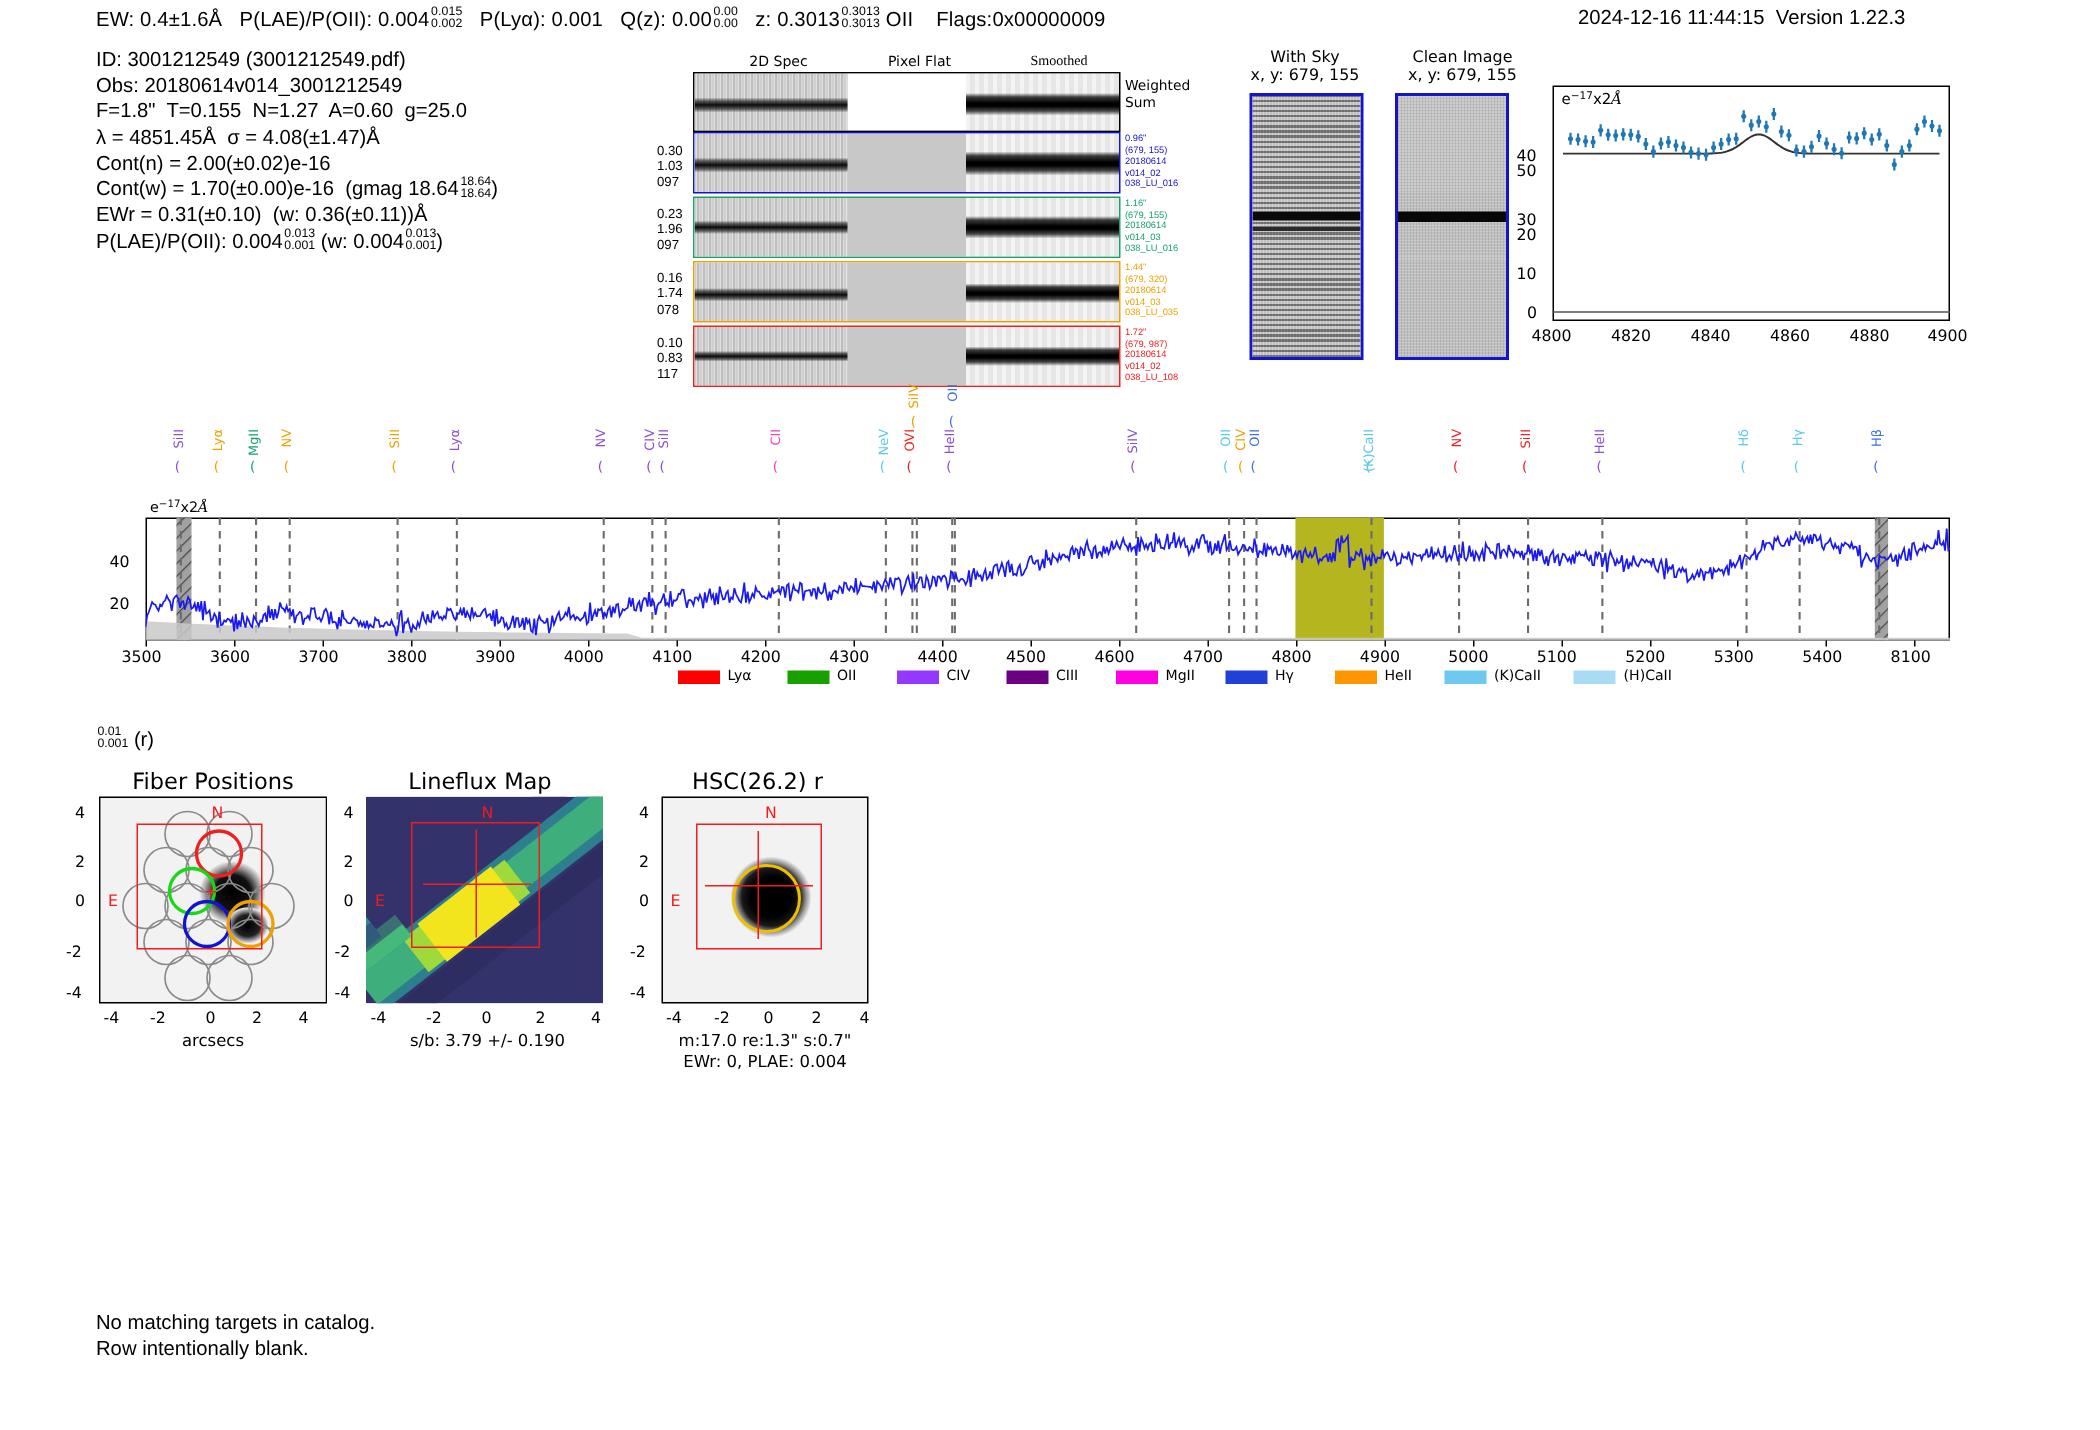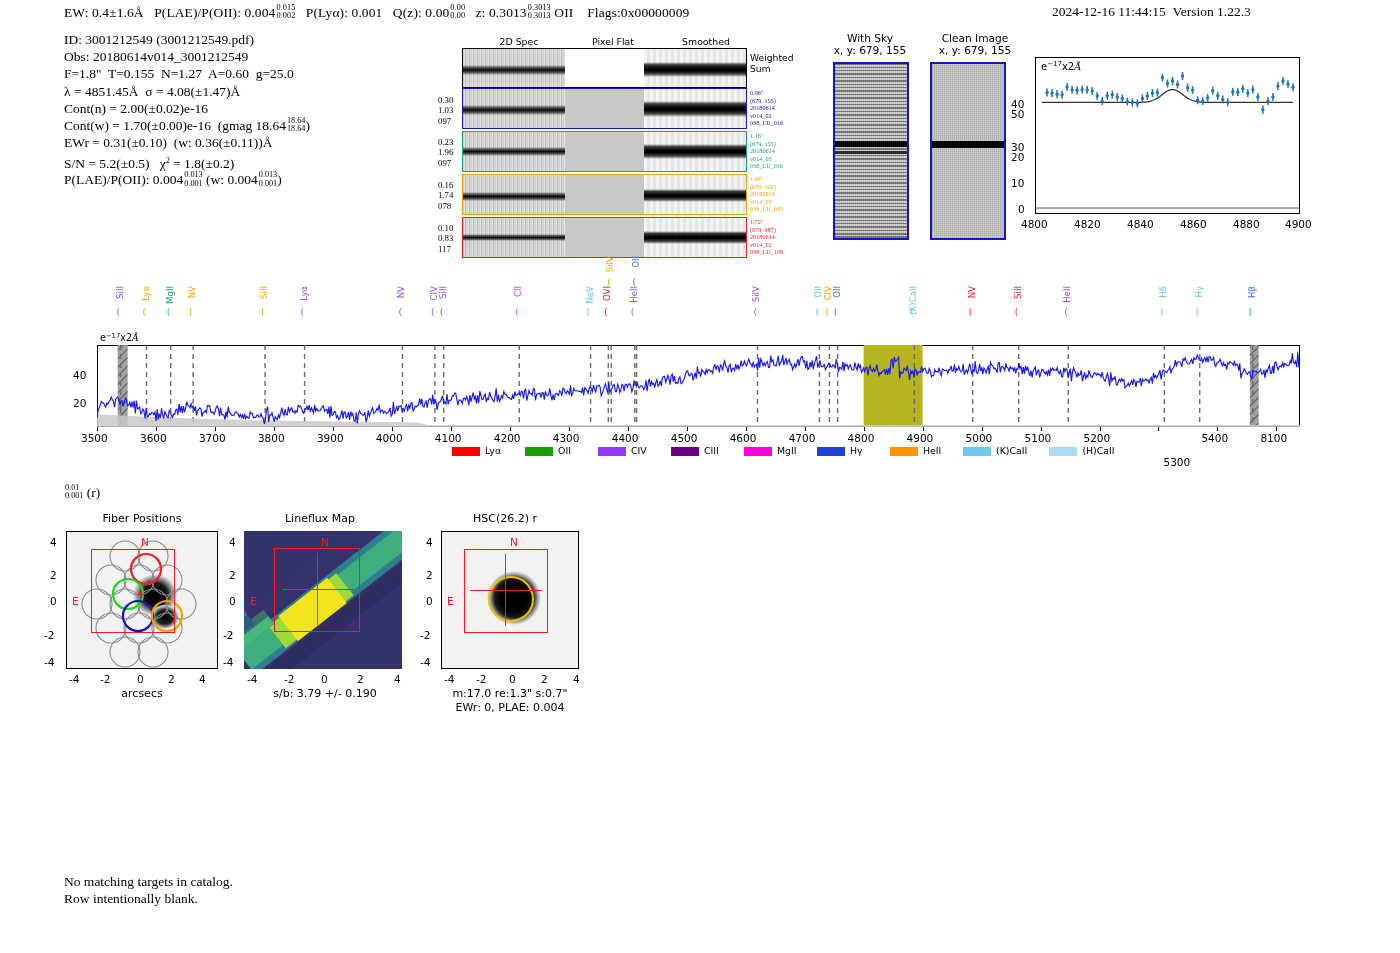--- a/index.html
+++ b/index.html
@@ -1,20 +1,20 @@
 <!DOCTYPE html>
 <html><head>
 <meta charset="utf-8">
 <style>
   html,body{margin:0;padding:0;background:#ffffff;}
   body{width:1400px;height:953px;position:relative;
        font-family:"DejaVu Sans Mono","Liberation Mono",monospace;
        color:#000;-webkit-font-smoothing:none;}
   .abs{position:absolute;}
-  .mono{font-family:Liberation Serif, serif;}
+  .mono{font-family:Liberation Sans, sans-serif;}
   .sans{font-family:"DejaVu Sans","Liberation Sans",sans-serif;}
   .nowrap{white-space:nowrap;}
 
   
   #hdr-left{left:64px;top:4px;font-size:13.5px;letter-spacing:0.1px;}
   #hdr-right{left:1052px;top:4px;font-size:13.5px;}
   sub.sup2{display:inline-block;vertical-align:-0.15em;font-size:8.2px;
            line-height:1.02;text-align:left;margin-left:1px;}
   sub.sup2 i{display:block;font-style:normal;}
 
@@ -57,21 +57,21 @@
   .axbox{position:absolute;box-sizing:border-box;border:1px solid #000;background:#fff;}
   .tklbl{position:absolute;font-size:10.5px;color:#000;}
   .linelbl{position:absolute;font-size:8.6px;writing-mode:vertical-rl;
            transform:rotate(180deg);white-space:nowrap;line-height:1;}
 
   
   .lgsw{position:absolute;height:9px;width:28px;}
   .lgtx{position:absolute;font-size:9.4px;}
 
   
-  .panelTitle{position:absolute;font-size:11px;text-align:center;}
+  .panelTitle{position:absolute;font-size:15px;text-align:center;}
   .cap{position:absolute;font-size:11px;text-align:center;}
   .redbox{position:absolute;box-sizing:border-box;border:1.4px solid #ef1d1d;}
   .redtxt{position:absolute;color:#ef1d1d;font-size:10.5px;}
   .hair{position:absolute;background:#ef1d1d;}
 </style>
 </head>
 <body>
 
 <div class="abs mono nowrap" id="hdr-left">
   <span>EW: 0.4±1.6Å</span>&nbsp;&nbsp;
@@ -91,28 +91,27 @@
 </div>
 
 <div class="abs mono" id="info">
   <div class="ln">ID: 3001212549 (3001212549.pdf)</div>
   <div class="ln">Obs: 20180614v014_3001212549</div>
   <div class="ln">F=1.8"  T=0.155  N=1.27  A=0.60  g=25.0</div>
   <div class="ln">λ = 4851.45Å  σ = 4.08(±1.47)Å</div>
   <div class="ln">Cont(n) = 2.00(±0.02)e-16</div>
   <div class="ln nowrap"><span>Cont(w) = 1.70(±0.00)e-16  (gmag 18.64</span><sub class="sup2"><i>18.64</i><i>18.64</i></sub><span>)</span></div>
   <div class="ln">EWr = 0.31(±0.10)  (w: 0.36(±0.11))Å</div>
-  <div class="ln nowrap"><span>S/N = 5.2(±0.5)   χ</span><span class="supsm">2</span><span> = 1.8(±0.2)</span></div>
   <div class="ln nowrap"><span>P(LAE)/P(OII): 0.004</span><sub class="sup2"><i>0.013</i><i>0.001</i></sub><span> (w: 0.004</span><sub class="sup2"><i>0.013</i><i>0.001</i></sub><span>)</span></div>
 </div>
 
 <div class="abs" id="spec2d" style="width:300px;height:230px;">
   <div class="p2lbl sans" style="left:18px;top:0;width:80px;text-align:center;">2D Spec</div>
   <div class="p2lbl sans" style="left:112px;top:0;width:80px;text-align:center;">Pixel Flat</div>
-  <div class="p2lbl sans" style="left:205px;top:0;width:80px;text-align:center;">Smoothed</div>
+  <div class="p2lbl sans" style="left:205px;top:0;width:80px;text-align:center;font-family:Liberation Serif, serif;">Smoothed</div>
 </div>
 
 <div class="strip" style="left:462px;top:48px;width:285px;height:40px;border:1.8px solid #000;">
   <div class="cellA noise" style="width:36%;position:relative;">
      <div class="band bandA" style="top:42%;height:26%;"></div>
   </div>
   <div class="cellB" style="width:28%;background:#ffffff;"></div>
   <div class="cellC smo" style="width:36%;position:relative;">
      <div class="band smoBand" style="top:34%;height:40%;"></div>
   </div>
@@ -483,21 +482,21 @@
     <div class="tklbl sans" style="left: 847.618px; top: 432px;">4800</div>
     <div class="abs" style="left: 863.618px; top: 427px; width: 1px; height: 4px; background: rgb(0, 0, 0);"></div>
     <div class="tklbl sans" style="left: 906.588px; top: 432px;">4900</div>
     <div class="abs" style="left: 922.588px; top: 427px; width: 1px; height: 4px; background: rgb(0, 0, 0);"></div>
     <div class="tklbl sans" style="left: 965.559px; top: 432px;">5000</div>
     <div class="abs" style="left: 981.559px; top: 427px; width: 1px; height: 4px; background: rgb(0, 0, 0);"></div>
     <div class="tklbl sans" style="left: 1024.53px; top: 432px;">5100</div>
     <div class="abs" style="left: 1040.53px; top: 427px; width: 1px; height: 4px; background: rgb(0, 0, 0);"></div>
     <div class="tklbl sans" style="left: 1083.5px; top: 432px;">5200</div>
     <div class="abs" style="left: 1099.5px; top: 427px; width: 1px; height: 4px; background: rgb(0, 0, 0);"></div>
-    <div class="tklbl sans" style="left: 1142.47px; top: 456px; margin-left: 21px;">5300</div>
+    <div class="tklbl sans" style="left: 1142.47px; top: 432px;">5300</div>
     <div class="abs" style="left: 1158.47px; top: 427px; width: 1px; height: 4px; background: rgb(0, 0, 0);"></div>
     <div class="tklbl sans" style="left: 1201.44px; top: 432px;">5400</div>
     <div class="abs" style="left: 1217.44px; top: 427px; width: 1px; height: 4px; background: rgb(0, 0, 0);"></div>
     <div class="tklbl sans" style="left: 1260.41px; top: 432px;">8100</div>
     <div class="abs" style="left: 1276.41px; top: 427px; width: 1px; height: 4px; background: rgb(0, 0, 0);"></div>
   </div>
 <div id="speclegend">
     <div class="lgsw" style="left: 452px; top: 447px; background: rgb(255, 0, 0);"></div>
     <div class="lgtx sans" style="left: 485px; top: 445px;">Lyα</div>
     <div class="lgsw" style="left: 525px; top: 447px; background: rgb(24, 160, 0);"></div>

